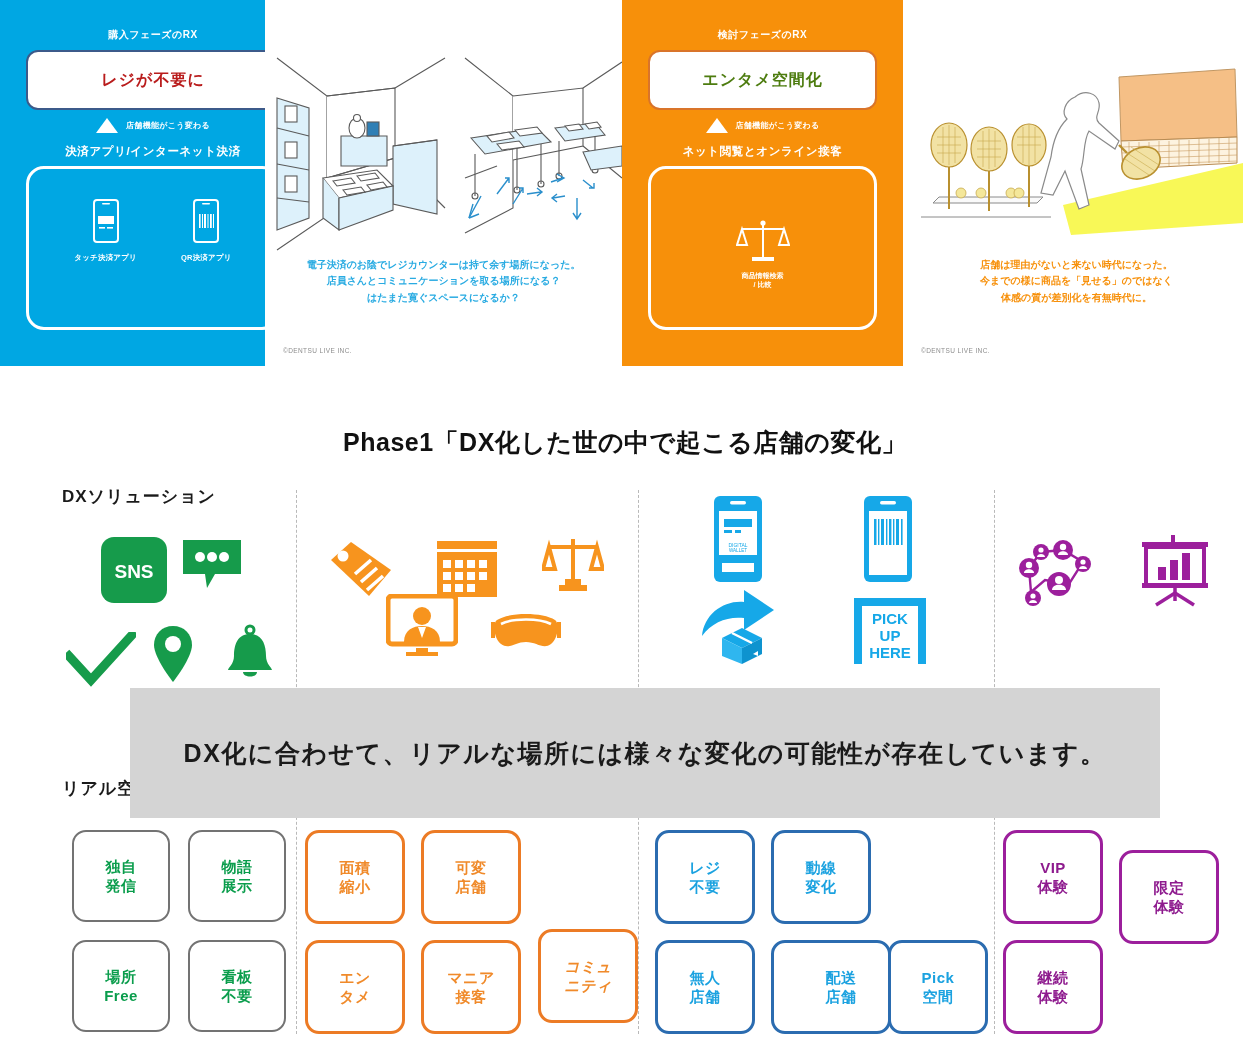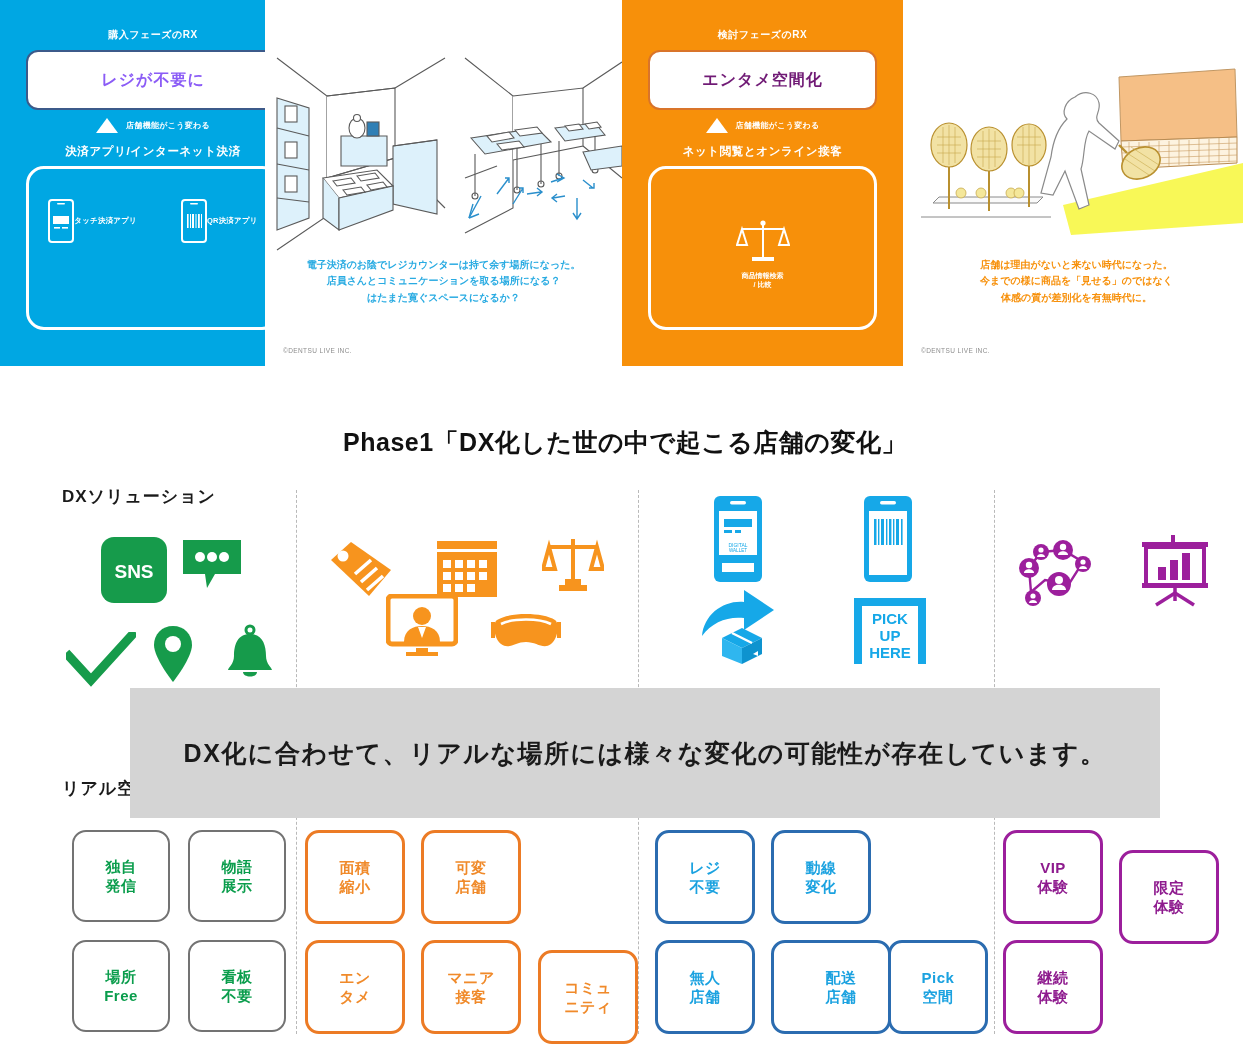--- a/index.html
+++ b/index.html
@@ -19,32 +19,32 @@
   .panel-kicker{
     position:absolute;left:0;right:0;top:28px;text-align:center;
     color:#ffffff;font-size:10px;font-weight:bold;letter-spacing:.5px;
   }
   .panel-headline{
     position:absolute;left:26px;right:26px;top:50px;height:56px;
     background:#ffffff;border-radius:12px;
     display:flex;align-items:center;justify-content:center;
     font-size:16px;font-weight:bold;letter-spacing:1px;
   }
-  .panel-blue .panel-headline{border:2px solid #3c5a8a;color:#8b5cf6;}
-  .panel-orange .panel-headline{border:2px solid #d9742a;color:#701a75;}
+  .panel-blue .panel-headline{border:2px solid #3c5a8a;color:#b91c1c;}
+  .panel-orange .panel-headline{border:2px solid #d9742a;color:#4d7c0f;}
 
   .panel-arrowrow{position:absolute;left:0;right:0;top:118px;display:flex;align-items:center;justify-content:center;gap:8px;}
   .tri-up{width:0;height:0;border-left:11px solid transparent;border-right:11px solid transparent;border-bottom:15px solid #ffffff;}
   .arrow-label{color:#fff;font-size:8px;font-weight:bold;letter-spacing:.3px;}
 
   .panel-sub{position:absolute;left:0;right:0;top:144px;text-align:center;color:#fff;font-size:11.5px;font-weight:bold;letter-spacing:.6px;}
   .panel-box{position:absolute;left:26px;right:26px;top:166px;bottom:36px;border:3px solid #ffffff;border-radius:18px;}
 
   .phone-row{position:absolute;left:0;right:0;top:30px;display:flex;justify-content:center;gap:44px;}
-  .phone-item{display:flex;flex-direction:row;align-items:center;}
+  .phone-item{display:flex;flex-direction:column;align-items:center;gap:10px;}
   .phone-cap{color:#fff;font-size:7.5px;font-weight:bold;letter-spacing:.2px;white-space:nowrap;}
 
   .scale-wrap{position:absolute;left:0;right:0;top:50px;display:flex;flex-direction:column;align-items:center;gap:6px;}
   .scale-cap{color:#fff;font-size:7px;font-weight:bold;text-align:center;line-height:1.35;}
 
   .illus{position:absolute;top:0;height:366px;background:#fff;}
   .illus-left{left:265px;width:357px;}
   .illus-right{left:903px;width:347px;}
 
   .illus-caption{position:absolute;left:0;right:0;bottom:60px;text-align:center;font-size:10px;font-weight:bold;line-height:1.65;}
@@ -536,21 +536,21 @@
       </div>
       <div class="card orange" style="left: 421px; top: 460px;">
         <span>可変<br>店舗</span>
       </div>
       <div class="card orange" style="left: 305px; top: 570px;">
         <span>エン<br>タメ</span>
       </div>
       <div class="card orange" style="left: 421px; top: 570px;">
         <span>マニア<br>接客</span>
       </div>
-      <div class="card orange" style="left: 538px; top: 580px;">
+      <div class="card orange" style="left: 538px; top: 559px; font-style: italic;">
         <span>コミュ<br>ニティ</span>
       </div>
       <div class="card blue" style="left: 655px; top: 460px;">
         <span>レジ<br>不要</span>
       </div>
       <div class="card blue" style="left: 771px; top: 460px;">
         <span>動線<br>変化</span>
       </div>
       <div class="card blue" style="left: 655px; top: 570px;">
         <span>無人<br>店舗</span>

